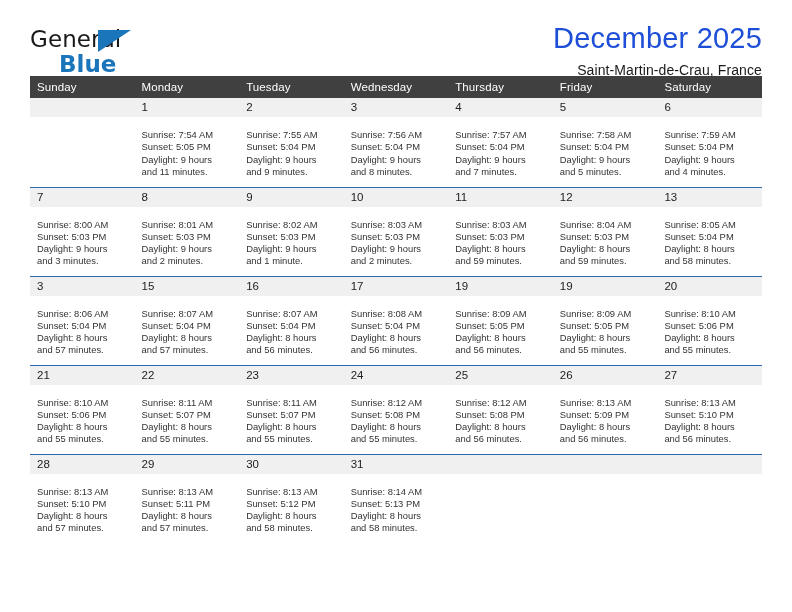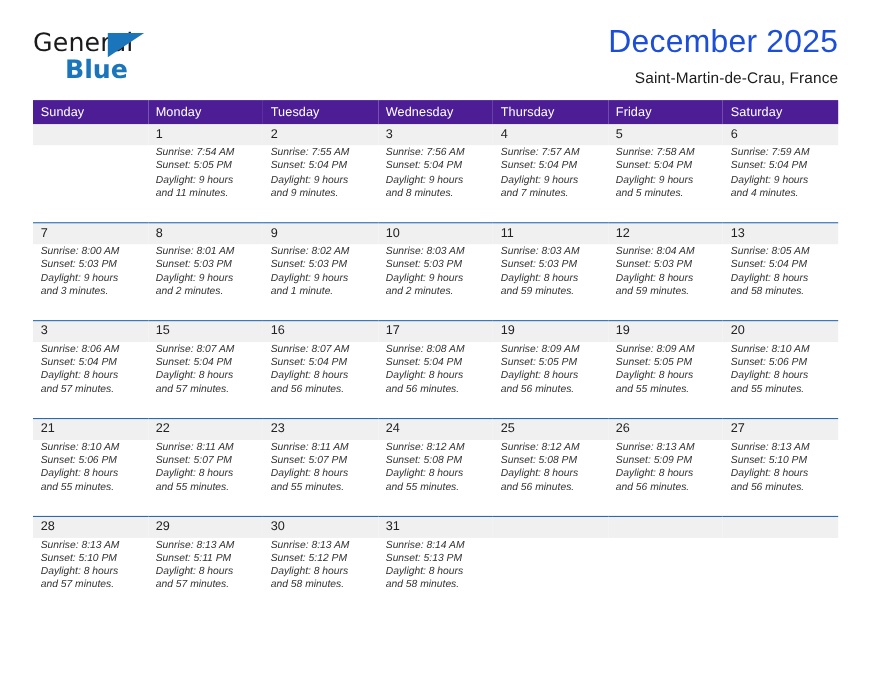--- a/index.html
+++ b/index.html
@@ -18,21 +18,21 @@
 
   .page {
     width: 792px;
     height: 612px;
     position: relative;
     padding: 0 30px;
   }
 
   
   .header {
-    height: 91px;
+    height: 76px;
     padding-top: 22px;
     display: flex;
     align-items: flex-start;
     justify-content: space-between;
   }
 
   .brand {
     position: relative;
     width: 130px;
     height: 52px;
@@ -86,21 +86,21 @@
     letter-spacing: 0.1px;
   }
 
   
   .calendar {
     width: 732px;
     border-collapse: collapse;
     table-layout: fixed;
   }
   .calendar th {
-    background: #4c1d95;
+    background: #404040;
     color: #ffffff;
     font-size: 11.5px;
     font-weight: 400;
     text-align: left;
     padding: 5px 0 5px 7px;
     height: 22px;
     letter-spacing: 0.1px;
   }
 
   .week-row td {
@@ -118,25 +118,24 @@
     font-size: 11.5px;
     color: #222222;
     padding: 3px 0 3px 7px;
     height: 19px;
     line-height: 13px;
   }
   .daynum.empty {
     color: transparent;
   }
   .cell-body {
-    padding: 0 6px 0 7px;
+    padding: 12px 6px 0 7px;
     font-size: 9.4px;
     line-height: 12.3px;
     color: #333333;
-    font-style: italic;
   }
   .cell-body div {
     white-space: nowrap;
   }
 </style>
 </head>
 <body>
 
 <div class="page">
 

